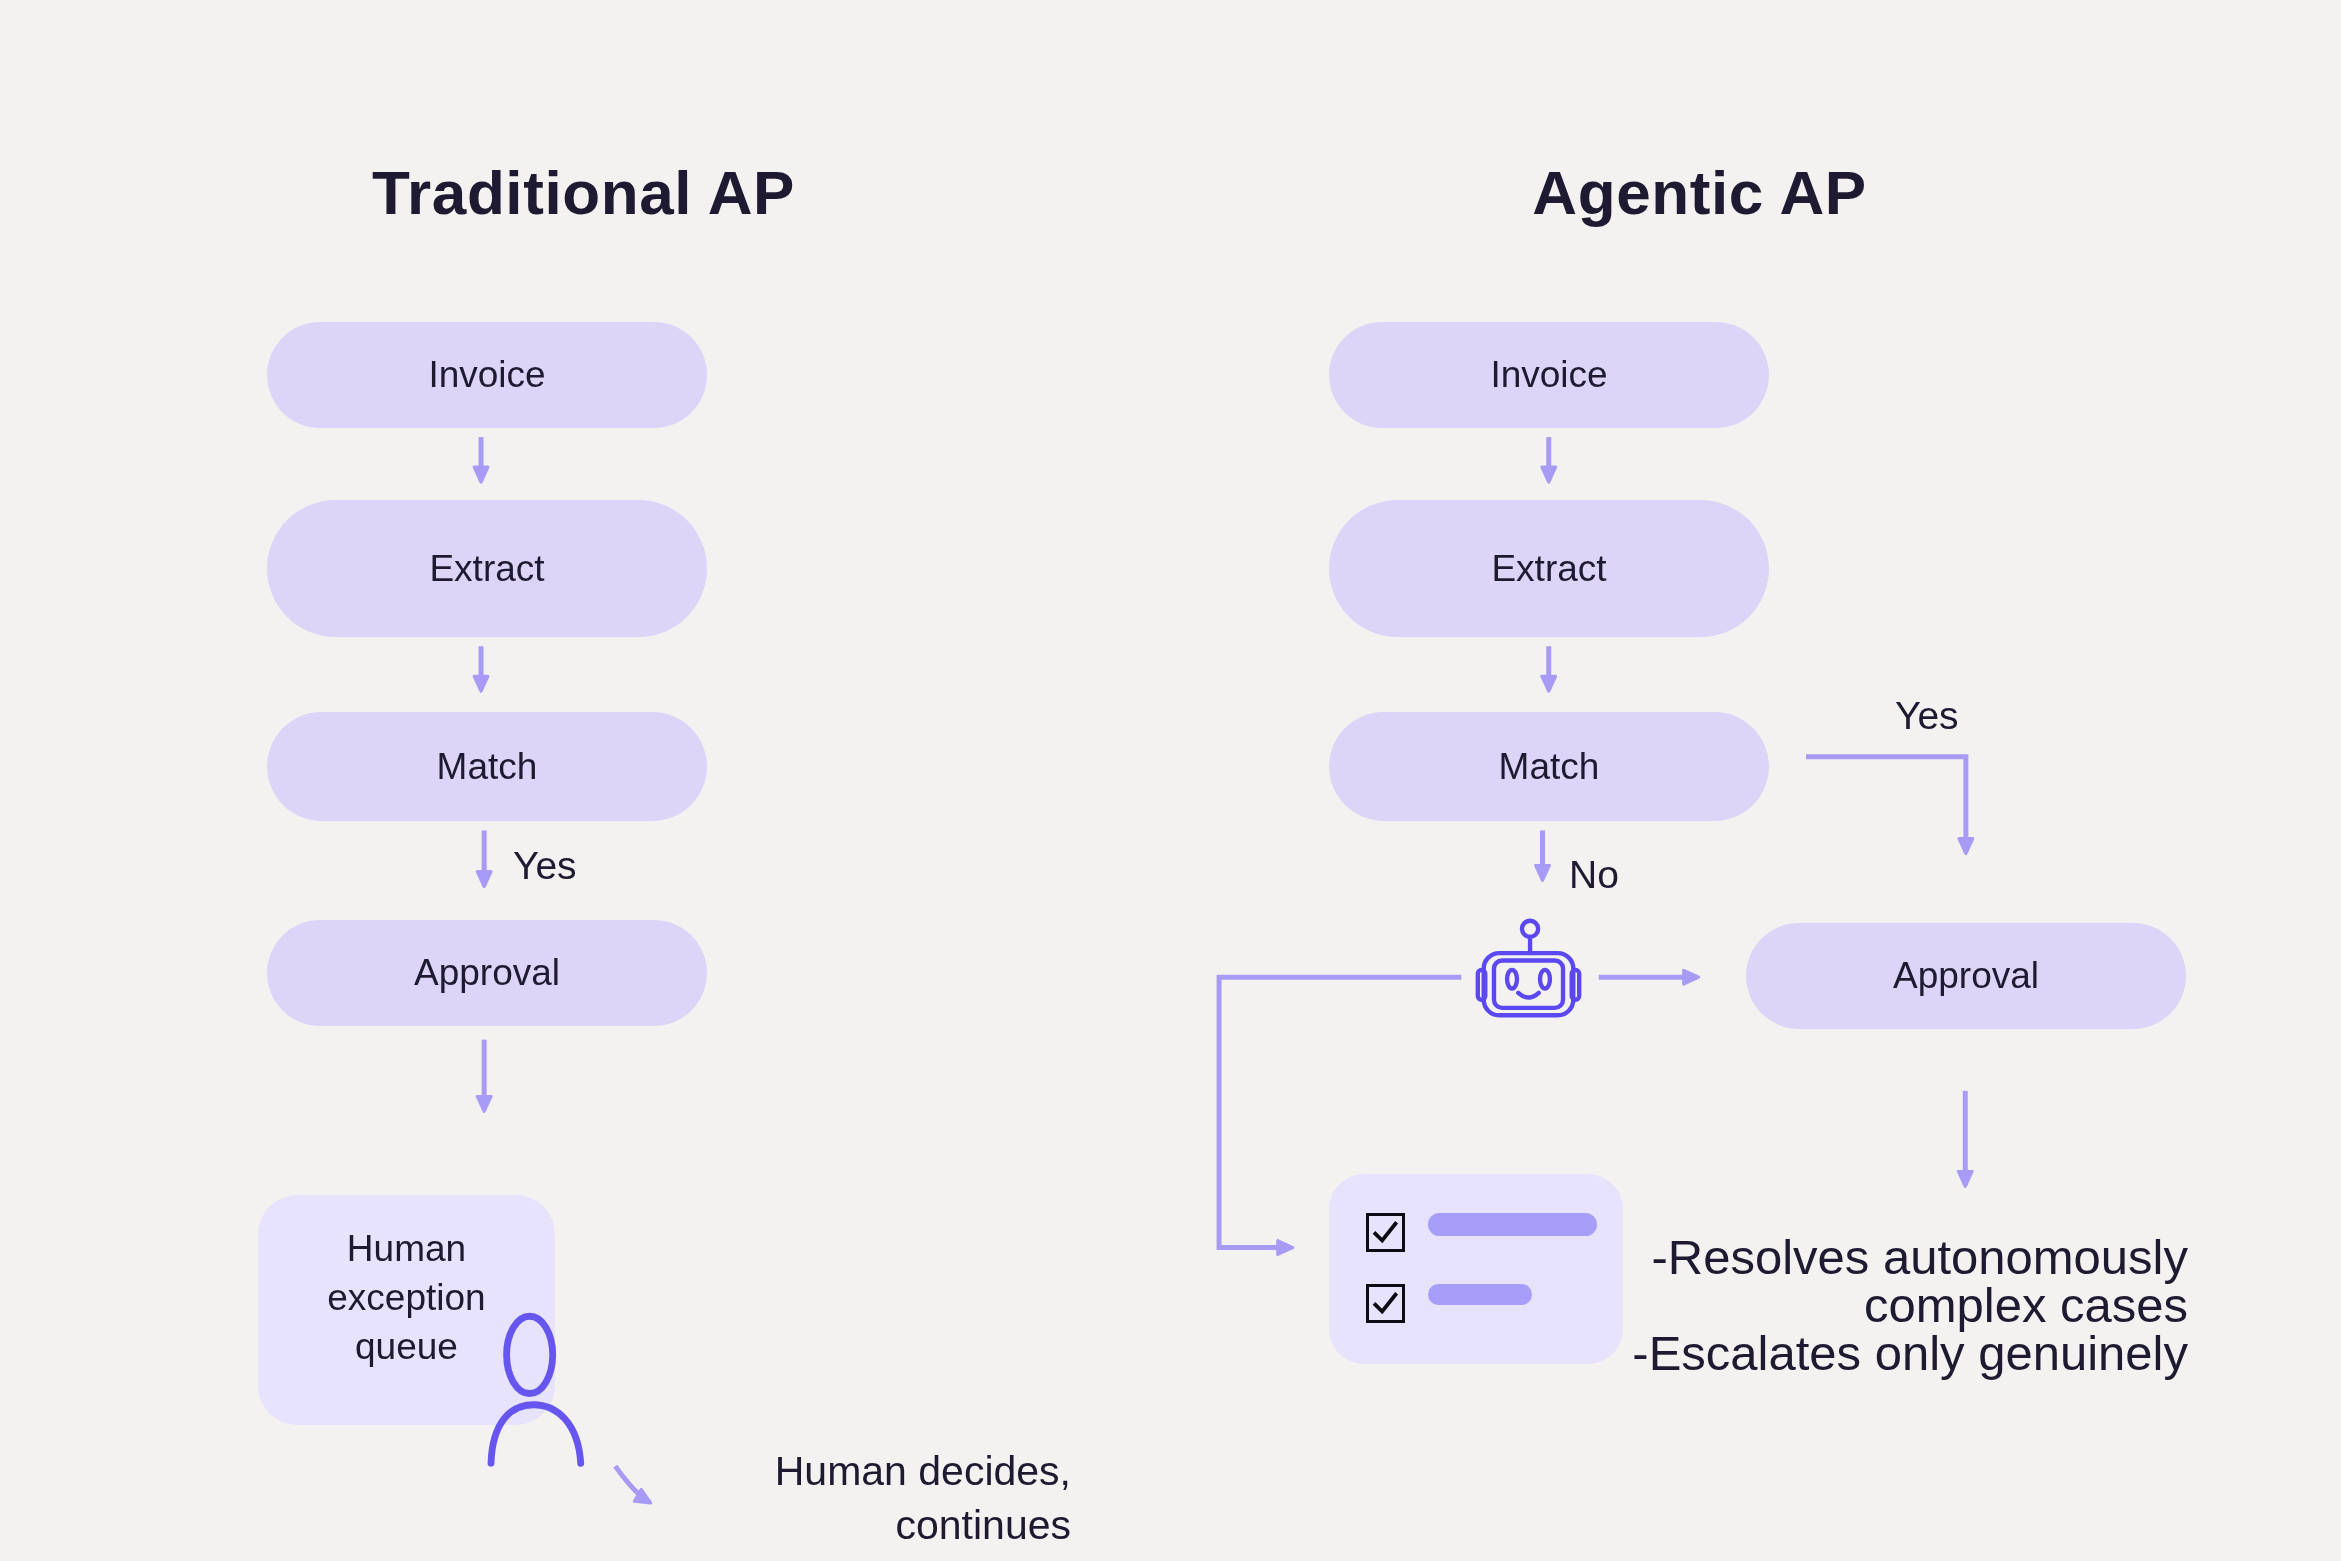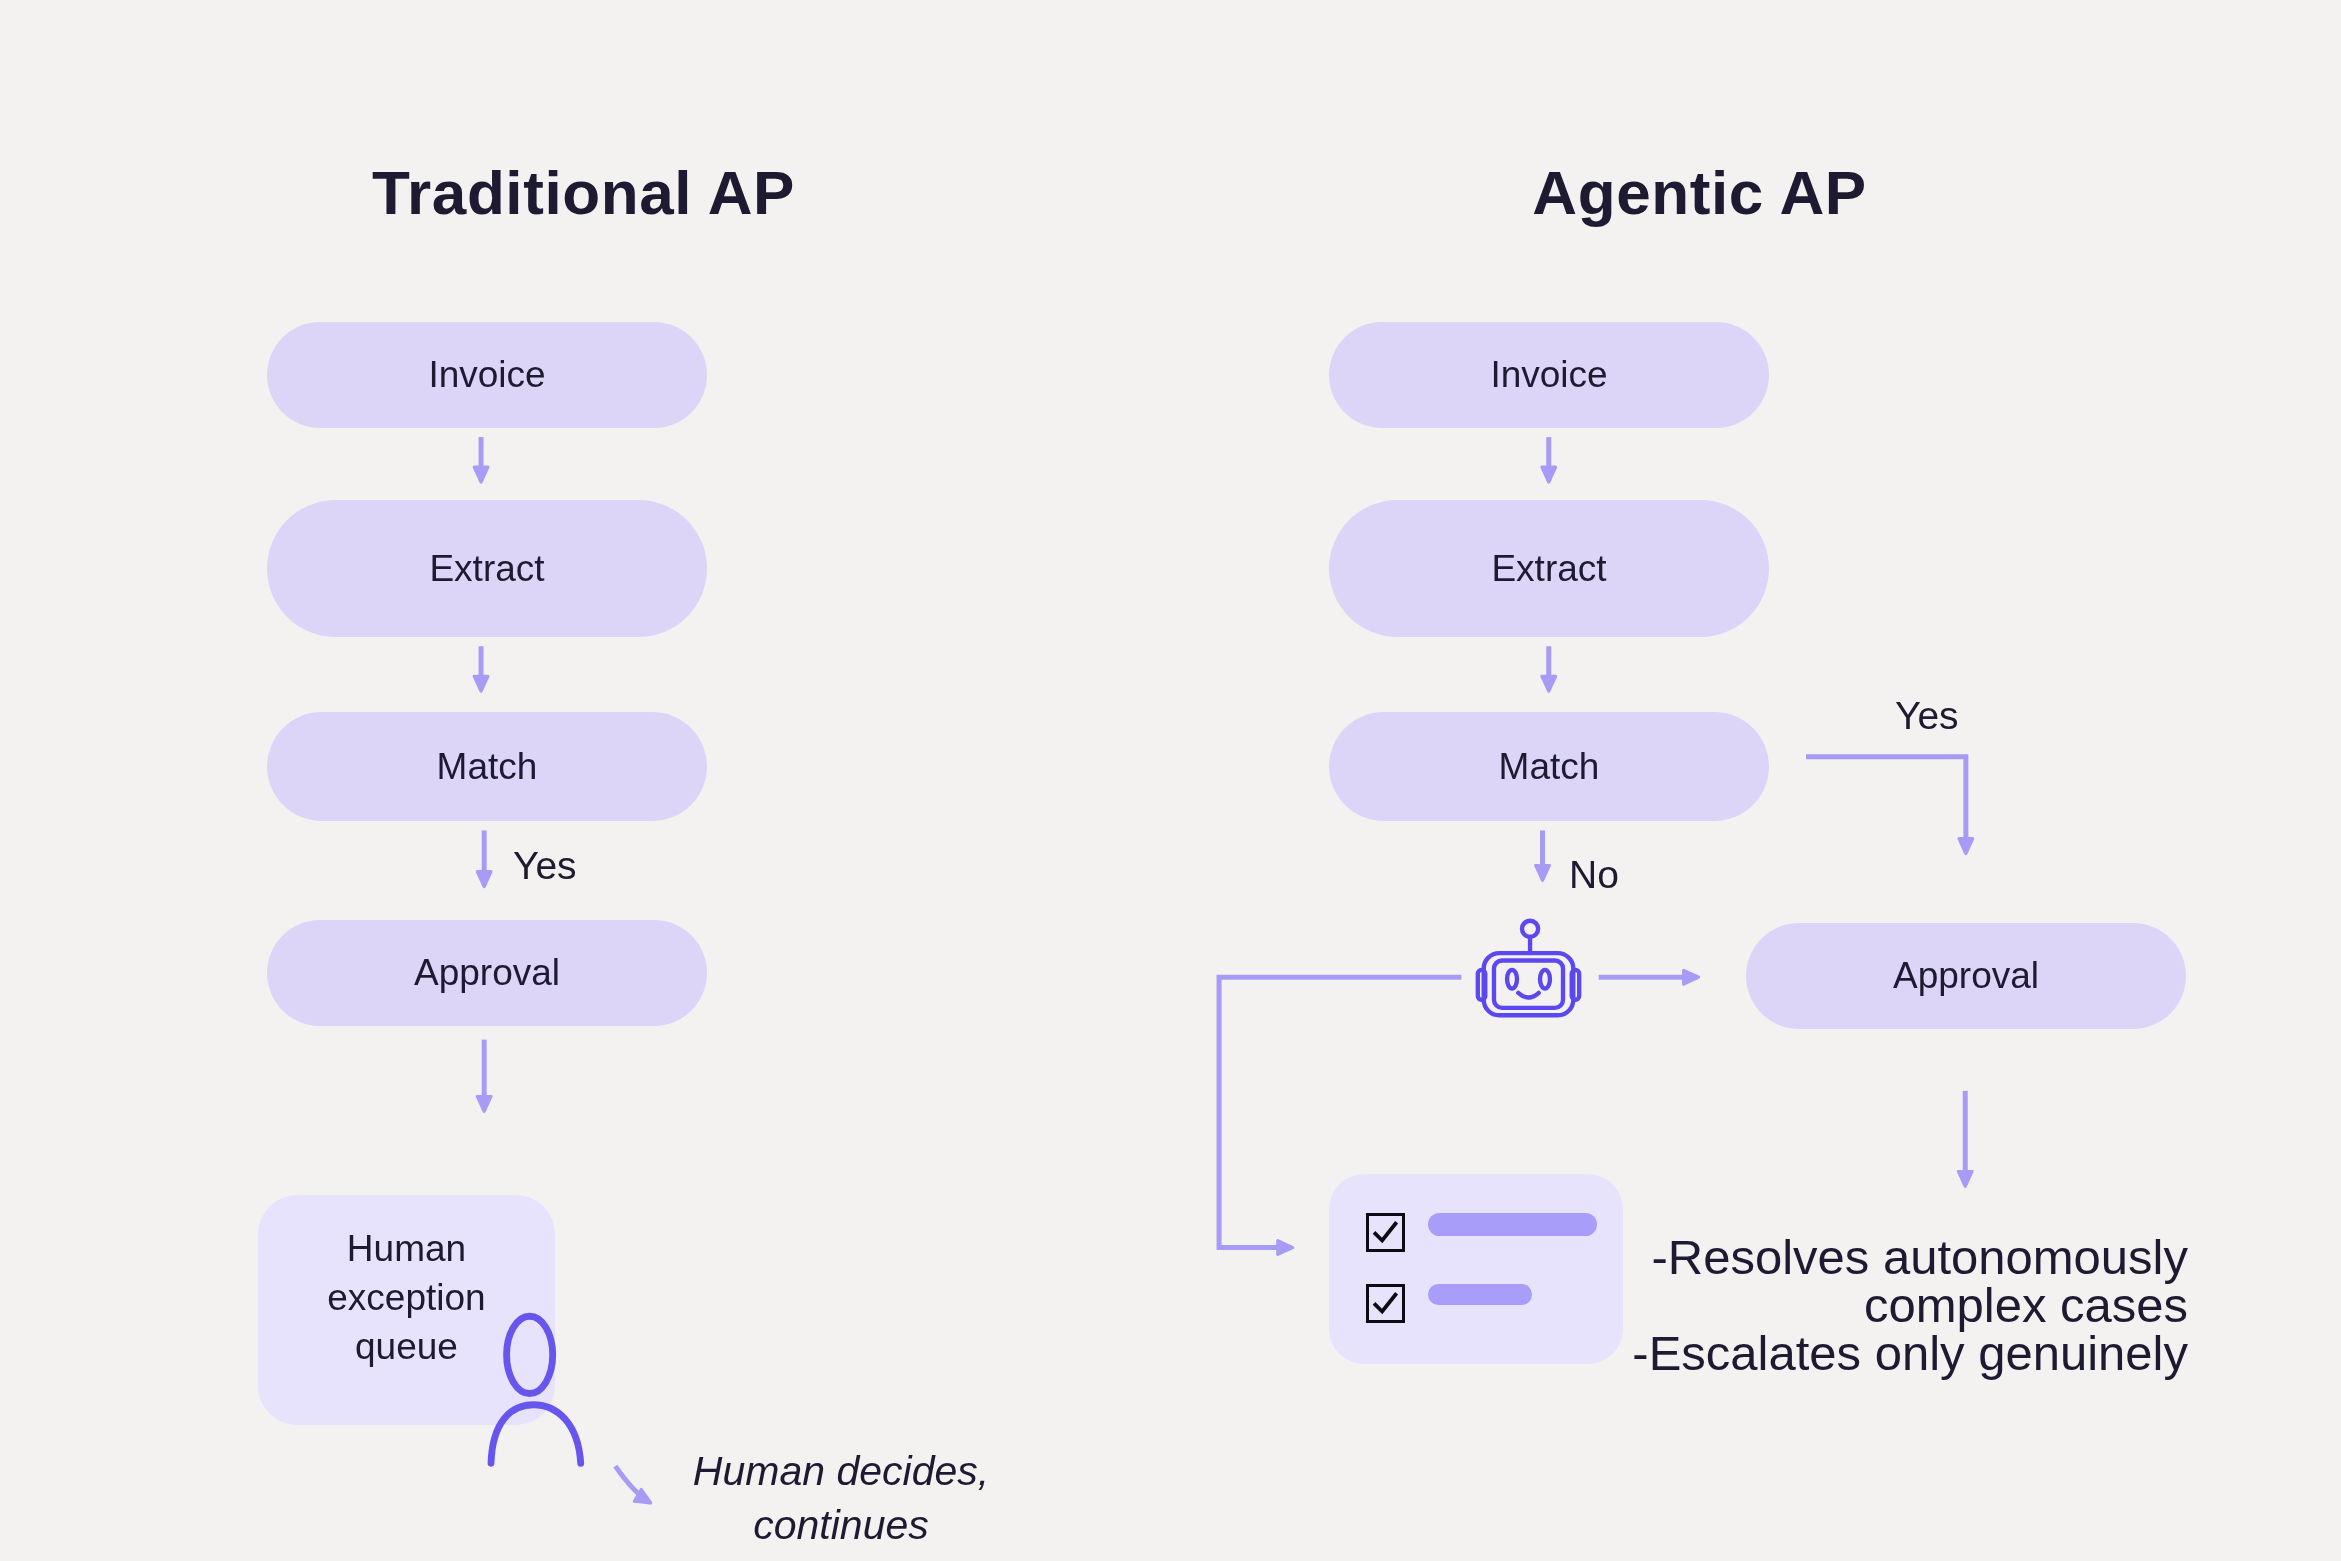--- a/index.html
+++ b/index.html
@@ -94,21 +94,21 @@
   [data-name="label-no-right"]{left:1569px;top:853px;width:87px;}
   [data-name="label-yes-right"]{left:1895px;top:694px;width:119px;}
 
   .caption{
     position:absolute;
     font-size:41px;
     line-height:49px;
     color:var(--text);
   }
   [data-name="agent-caption"]{left:1330px;top:1034px;width:375px;text-align:center;}
-  [data-name="human-note"]{left:660px;top:1444px;width:362px;text-align:center;line-height:54px;font-style:italic;}
+  [data-name="human-note"]{left:709px;top:1444px;width:362px;text-align:right;line-height:54px;}
   [data-name="outcome-text"]{left:1626px;top:1233px;width:562px;text-align:right;font-size:49px;line-height:48px;}
 
   svg.connectors{position:absolute;left:0;top:0;}
   .conn{stroke:var(--arrow);stroke-width:8;fill:none;}
   .ah{fill:var(--arrow);stroke:var(--arrow);stroke-width:5;stroke-linejoin:round;}
   .robot-line{stroke:var(--icon-stroke);stroke-width:7;fill:none;stroke-linecap:round;}
   .person-line{stroke:var(--person-stroke);stroke-width:11;fill:none;stroke-linecap:round;}
   .check-line{stroke:var(--checkbox);stroke-width:6;fill:none;}
 </style>
 </head>

